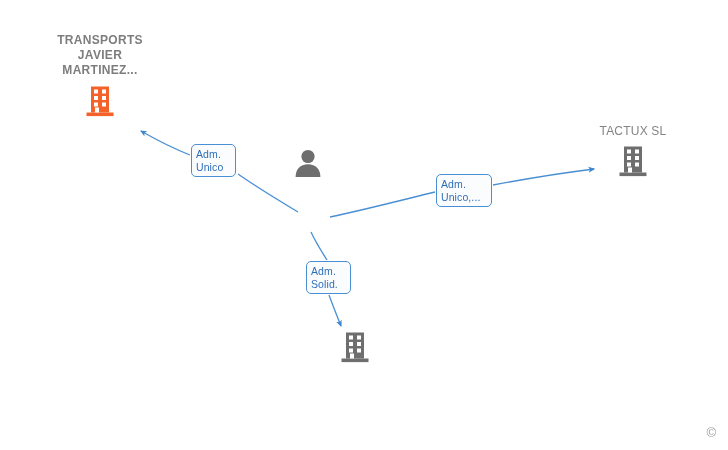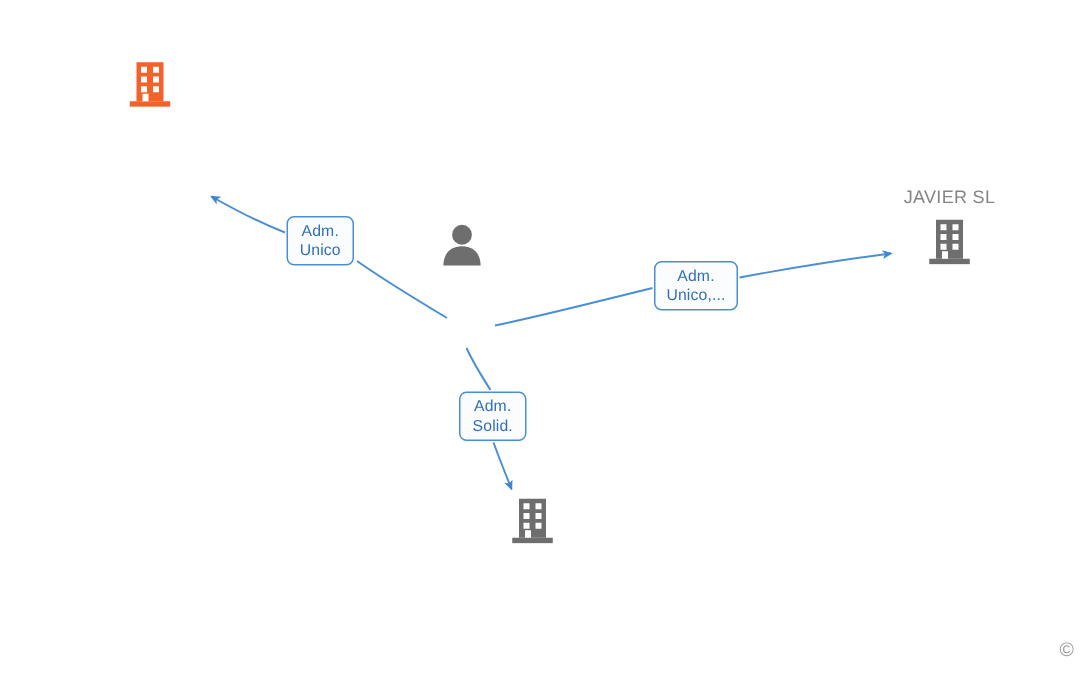--- a/index.html
+++ b/index.html
@@ -70,21 +70,21 @@
   
   .rel-box {
     position: absolute;
     box-sizing: border-box;
     border: 1px solid #4a8fd4;
     border-radius: 5px;
     background: #fbfcfe;
     color: #2f6fba;
     font-size: 10.5px;
     line-height: 13px;
-    text-align: center;
+    text-align: left;
     padding: 3px 4px 4px 4px;
     white-space: pre-line;
     letter-spacing: 0.1px;
   }
   #rel-unico {
     left: 191px;
     top: 144px;
     width: 45px;
     height: 33px;
   }
@@ -145,20 +145,23 @@
   <path d="M 330,217 C 368,209 410,198 435,192" fill="none" stroke="#4a8fd4" stroke-width="1.3"></path>
 
   <path d="M 493,185 C 525,179 562,173 594,169" fill="none" stroke="#4a8fd4" stroke-width="1.3" marker-end="url(#arrow-blue)"></path>
 
   <path d="M 311,232 C 316,243 322,252 327,260" fill="none" stroke="#4a8fd4" stroke-width="1.3"></path>
 
   <path d="M 329,295 C 333,306 337,316 341,326" fill="none" stroke="#4a8fd4" stroke-width="1.3" marker-end="url(#arrow-blue)"></path>
 </svg>
 
 <div class="node" id="node-transports">
+  <div class="node-label bold">TRANSPORTS
+JAVIER
+MARTINEZ...</div>
   <span class="icon-wrap">
     <svg width="34" height="34" viewBox="0 0 34 34" xmlns="http://www.w3.org/2000/svg">
       <rect x="8" y="2.5" width="18" height="26" fill="#f4622a"></rect>
       <rect x="3.5" y="28.5" width="27" height="3.6" fill="#f4622a"></rect>
       <rect x="11" y="5.5" width="4" height="4" fill="#ffffff"></rect>
       <rect x="19" y="5.5" width="4" height="4" fill="#ffffff"></rect>
       <rect x="11" y="12" width="4" height="4" fill="#ffffff"></rect>
       <rect x="19" y="12" width="4" height="4" fill="#ffffff"></rect>
       <rect x="11" y="18.5" width="4" height="4" fill="#ffffff"></rect>
       <rect x="19" y="18.5" width="4" height="4" fill="#ffffff"></rect>
@@ -170,21 +173,21 @@
 <div class="node" id="node-person">
   <span class="icon-wrap">
     <svg width="34" height="30" viewBox="0 0 34 30" xmlns="http://www.w3.org/2000/svg">
       <circle cx="17" cy="8.5" r="6.6" fill="#6e6e6e"></circle>
       <path d="M 17 16.2 C 9.2 16.2 4.6 21.2 4.6 29 L 29.4 29 C 29.4 21.2 24.8 16.2 17 16.2 Z" fill="#6e6e6e"></path>
     </svg>
   </span>
 </div>
 
 <div class="node" id="node-tactux">
-  <div class="node-label">JAVIER  SL</div>
+  <div class="node-label">TACTUX  SL</div>
   <span class="icon-wrap">
     <svg width="34" height="34" viewBox="0 0 34 34" xmlns="http://www.w3.org/2000/svg">
       <rect x="8" y="2.5" width="18" height="26" fill="#6e6e6e"></rect>
       <rect x="3.5" y="28.5" width="27" height="3.6" fill="#6e6e6e"></rect>
       <rect x="11" y="5.5" width="4" height="4" fill="#ffffff"></rect>
       <rect x="19" y="5.5" width="4" height="4" fill="#ffffff"></rect>
       <rect x="11" y="12" width="4" height="4" fill="#ffffff"></rect>
       <rect x="19" y="12" width="4" height="4" fill="#ffffff"></rect>
       <rect x="11" y="18.5" width="4" height="4" fill="#ffffff"></rect>
       <rect x="19" y="18.5" width="4" height="4" fill="#ffffff"></rect>

